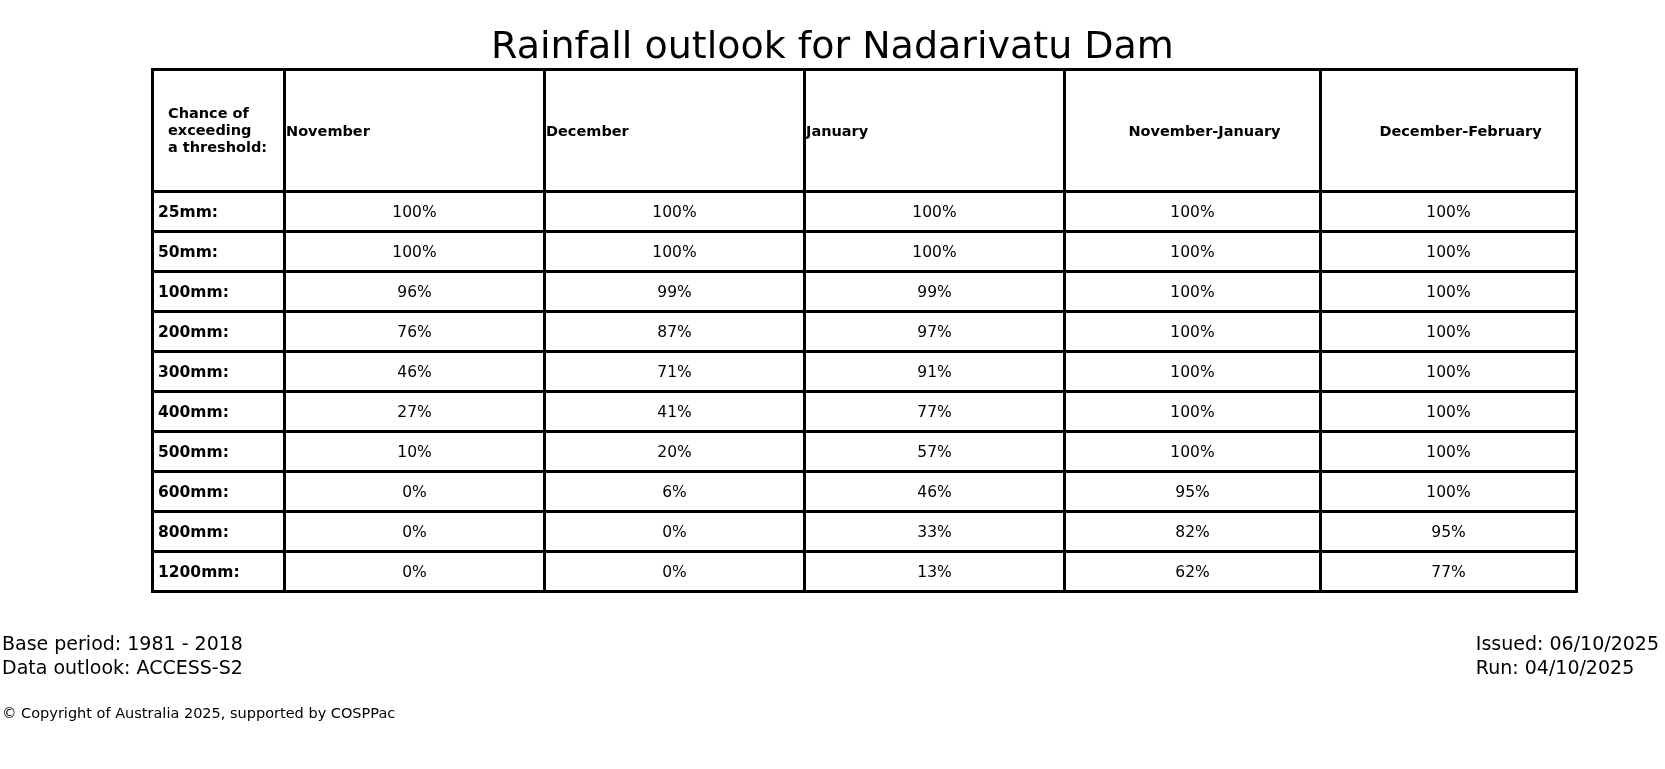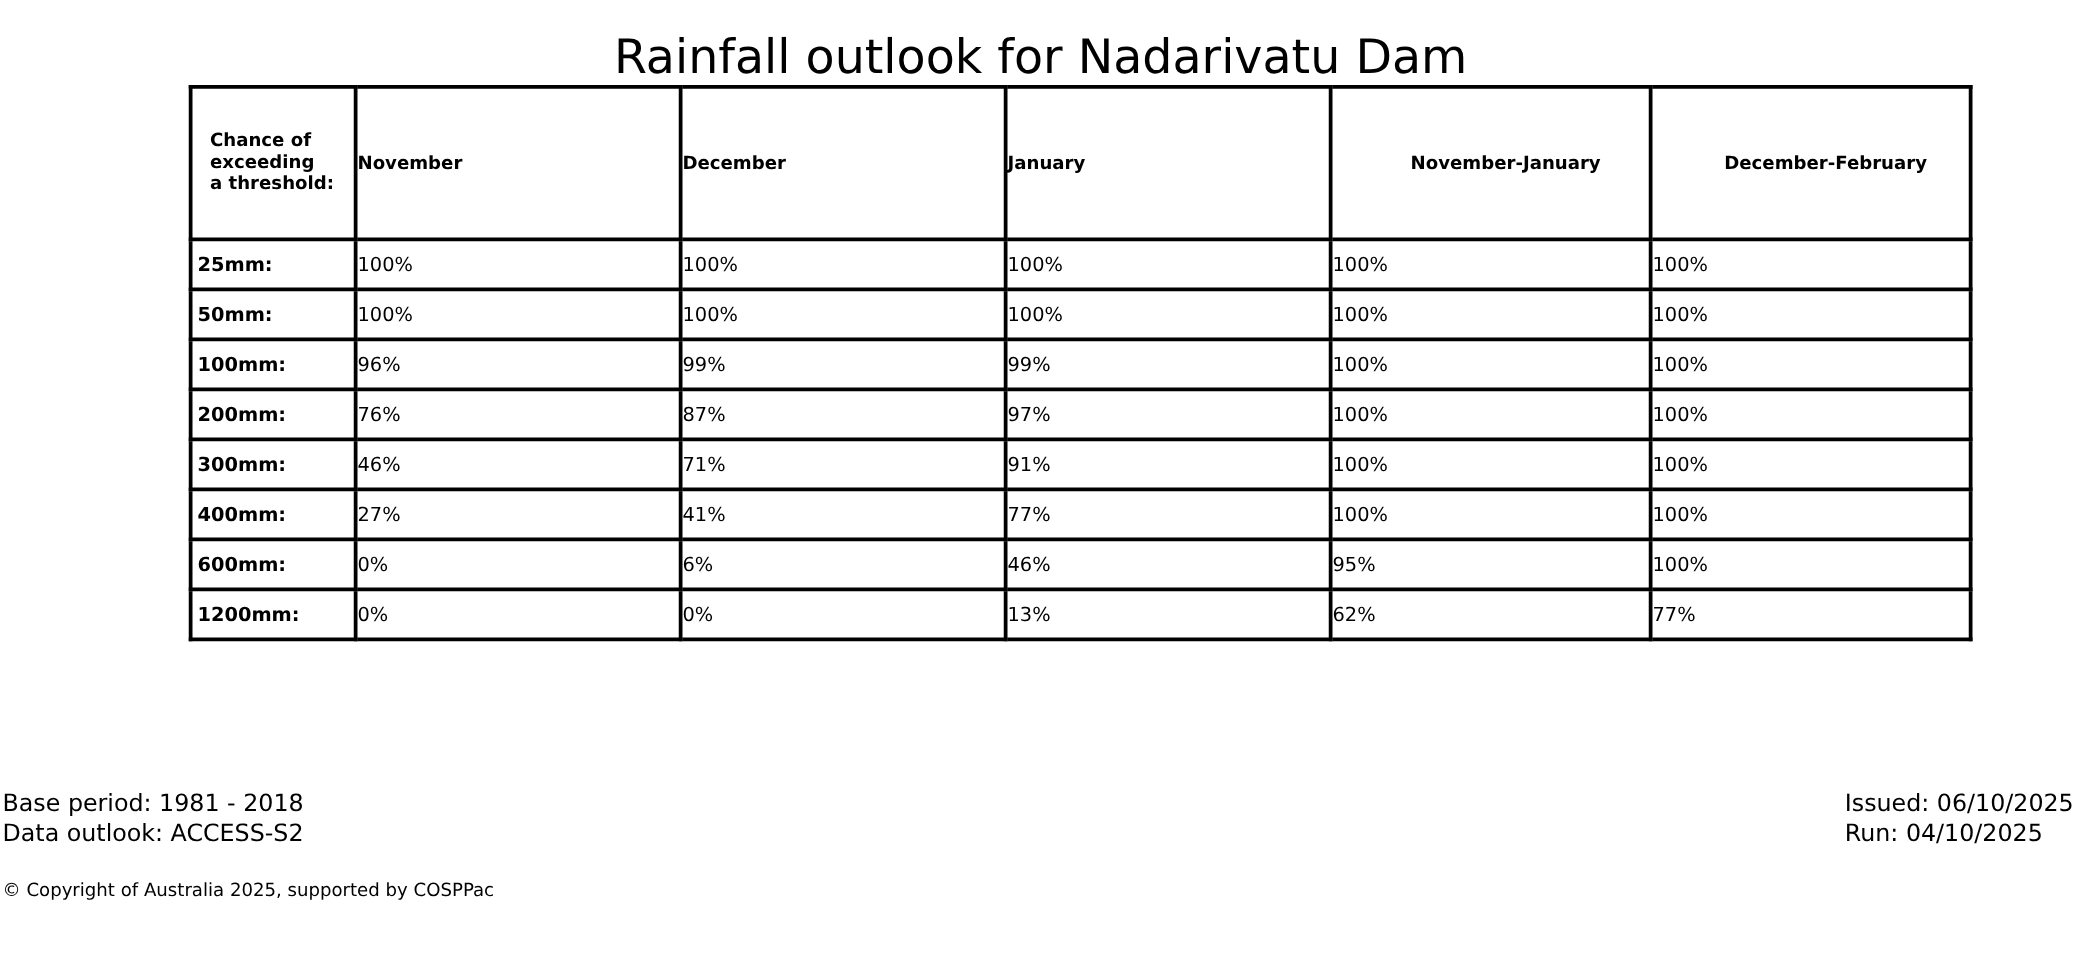--- a/index.html
+++ b/index.html
@@ -62,21 +62,21 @@
     padding-left: 14px;
     margin-left: 24px;
   }
   thead th.hdr-season {
     text-align: center;
     padding-left: 24px;
   }
   tbody td {
     height: 40px;
     font-size: 15.5px;
-    text-align: left;
+    text-align: center;
     padding: 0 12px 0 0;
   }
   tbody td.rowlabel {
     text-align: left;
     font-weight: bold;
     font-size: 15.5px;
     padding-left: 4px;
     padding-right: 0;
   }
   .footer-left {
@@ -170,26 +170,42 @@
         </tr>
         <tr>
           <td class="rowlabel">400mm:</td>
           <td>27%</td>
           <td>41%</td>
           <td>77%</td>
           <td>100%</td>
           <td>100%</td>
         </tr>
         <tr>
+          <td class="rowlabel">500mm:</td>
+          <td>10%</td>
+          <td>20%</td>
+          <td>57%</td>
+          <td>100%</td>
+          <td>100%</td>
+        </tr>
+        <tr>
           <td class="rowlabel">600mm:</td>
           <td>0%</td>
           <td>6%</td>
           <td>46%</td>
           <td>95%</td>
           <td>100%</td>
+        </tr>
+        <tr>
+          <td class="rowlabel">800mm:</td>
+          <td>0%</td>
+          <td>0%</td>
+          <td>33%</td>
+          <td>82%</td>
+          <td>95%</td>
         </tr>
         <tr>
           <td class="rowlabel">1200mm:</td>
           <td>0%</td>
           <td>0%</td>
           <td>13%</td>
           <td>62%</td>
           <td>77%</td>
         </tr>
       </tbody>

